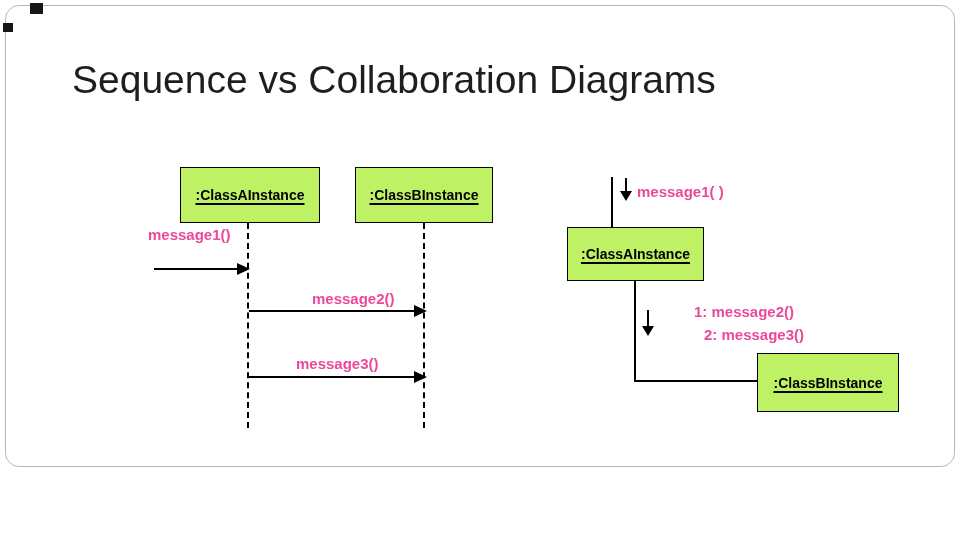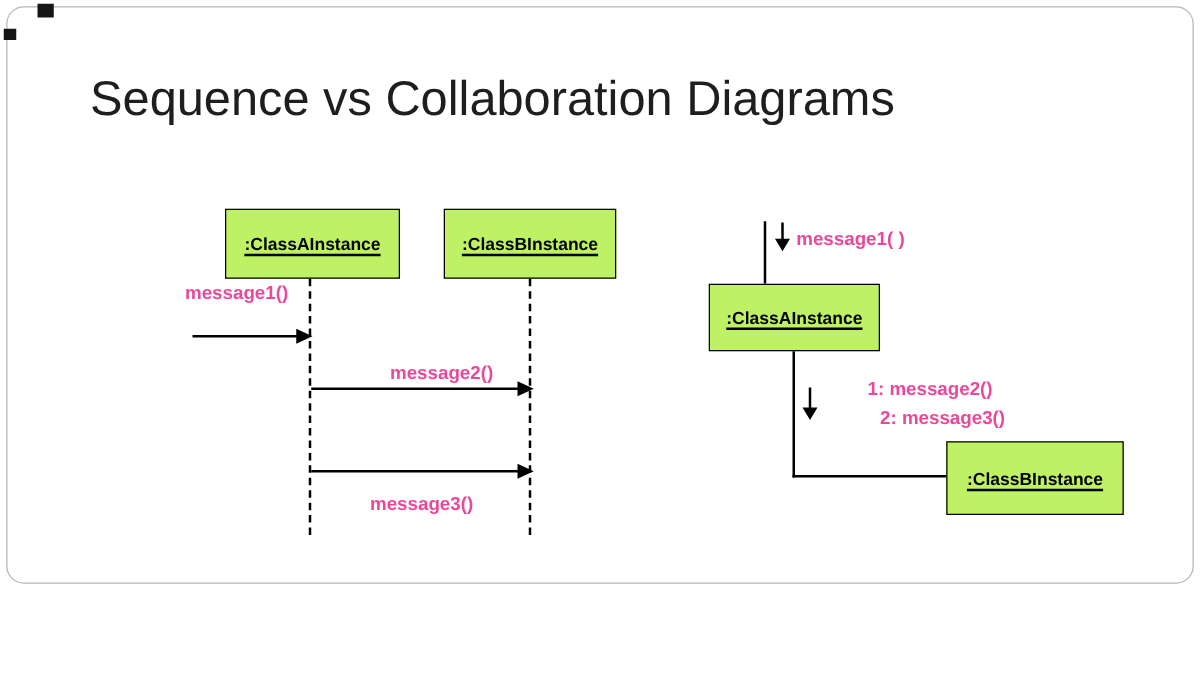--- a/index.html
+++ b/index.html
@@ -48,21 +48,21 @@
   .link-mid  { left:634px; top:281px; height:101px; }
   .link-bot  { left:634px; top:380px; width:124px; }
 
   
   .mlabel {
     position:absolute; font-size:15px; font-weight:bold; color:#ec4899;
     white-space:nowrap; line-height:1;
   }
   .lab-m1 { left:148px; top:227px; }
   .lab-m2 { left:312px; top:291px; }
-  .lab-m3 { left:296px; top:356px;margin-top:40px; }
+  .lab-m3 { left:296px; top:356px; }
   .lab-c1 { left:637px; top:184px; }
   .lab-c2 { left:694px; top:304px; }
   .lab-c3 { left:704px; top:327px; }
 
   
   .arrow-r { position:absolute; height:12px; }
   .arrow-r .shaft { position:absolute; left:0; right:11px; top:5px; height:2px; background:#000; }
   .arrow-r .head  { position:absolute; right:0; top:0; width:0; height:0;
                     border-left:13px solid #000; border-top:6px solid transparent; border-bottom:6px solid transparent; }
   .arr-1 { left:154px; top:263px; width:96px;  }

